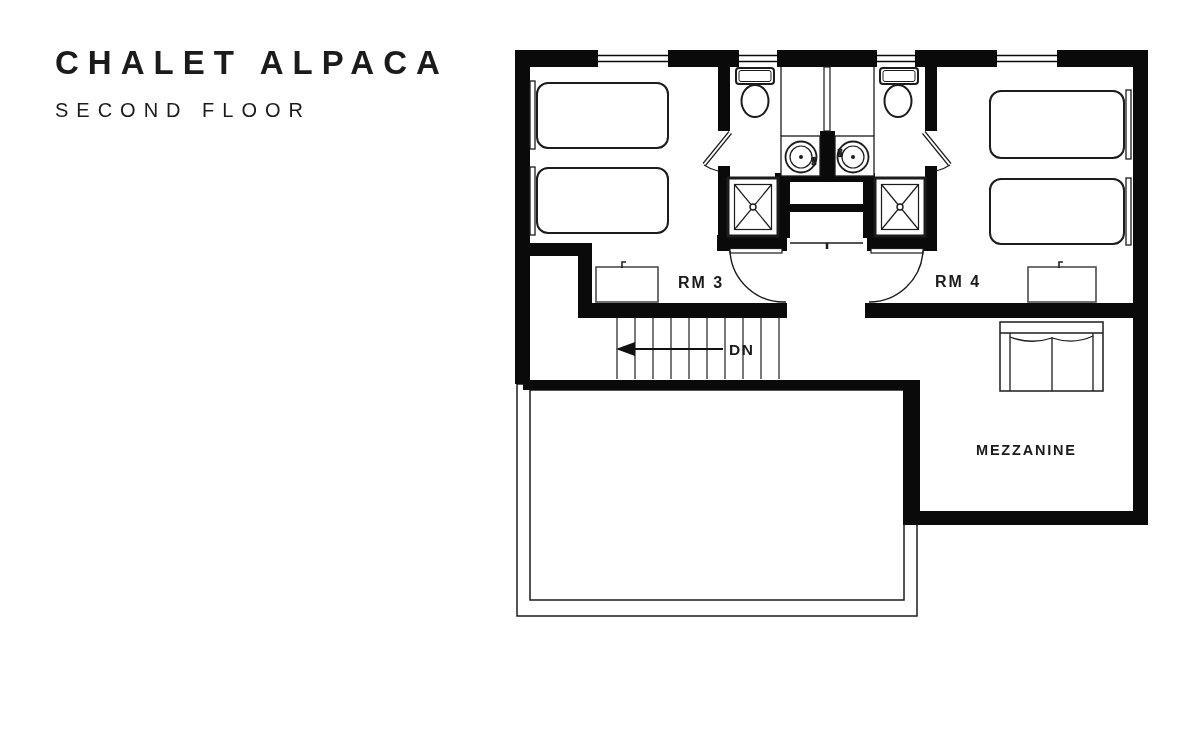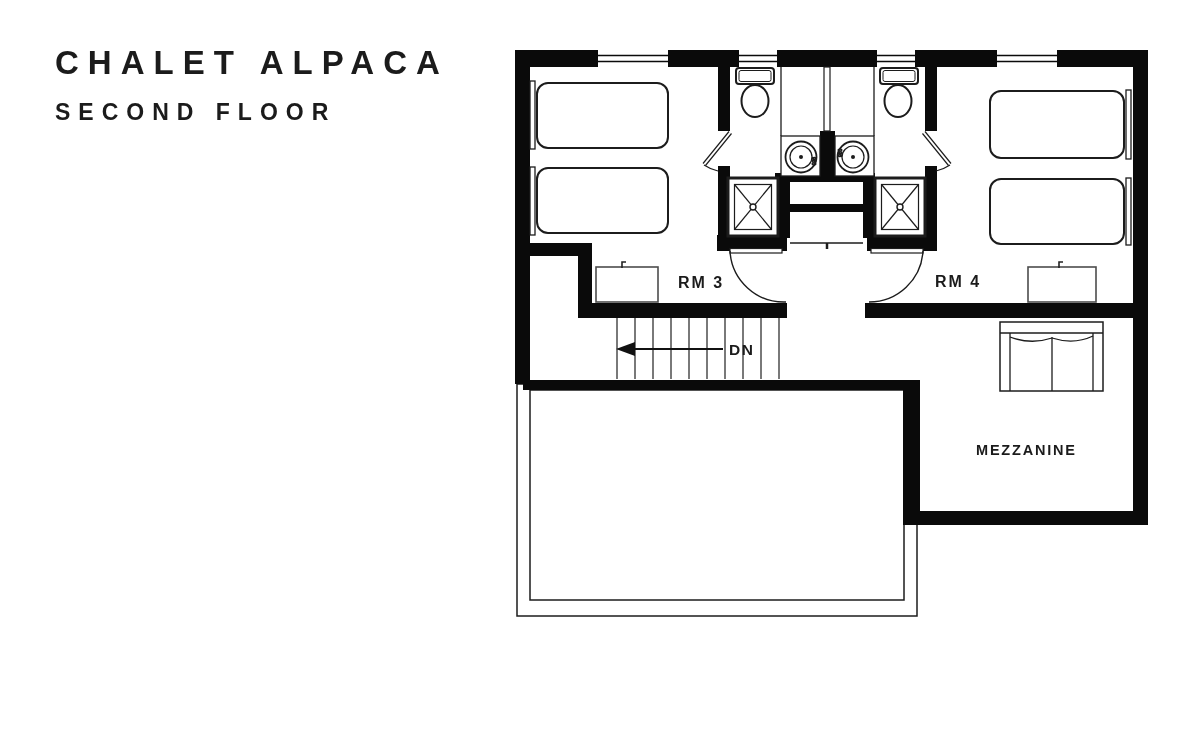--- a/index.html
+++ b/index.html
@@ -10,21 +10,21 @@
     overflow:hidden;
     font-family:"Liberation Sans", sans-serif;
   }
   .title-block{position:absolute;left:55px;top:44px;color:#1b1b1b;}
   .plan-title{
     font-size:33px;font-weight:800;letter-spacing:9px;
     color:#1b1b1b;white-space:nowrap;
   }
   .plan-subtitle{
     margin-top:17px;
-    font-size:23px;font-weight:700;letter-spacing:8px;
+    font-size:20px;font-weight:400;letter-spacing:8px;
     color:#1b1b1b;white-space:nowrap;
   }
   svg{position:absolute;left:0;top:0;}
   svg text{
     font-family:"Liberation Sans", sans-serif;
     font-weight:bold;fill:#1b1b1b;
   }
   .room-label{font-size:16px;letter-spacing:2px;}
   .dn-label{font-size:15.5px;letter-spacing:1.5px;}
   .mezz-label{font-size:14.5px;letter-spacing:1.8px;}

